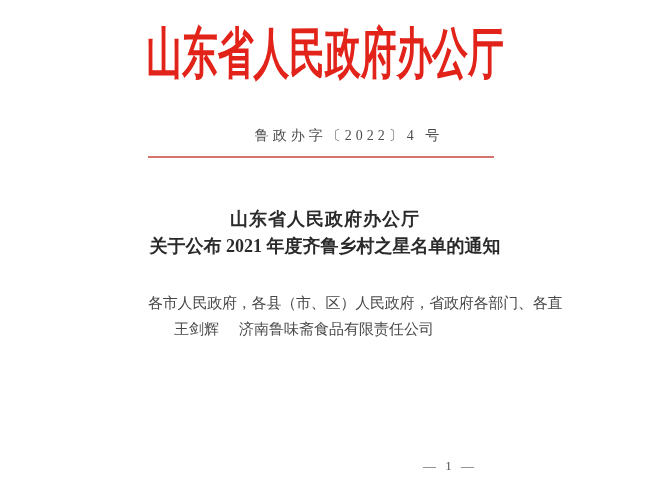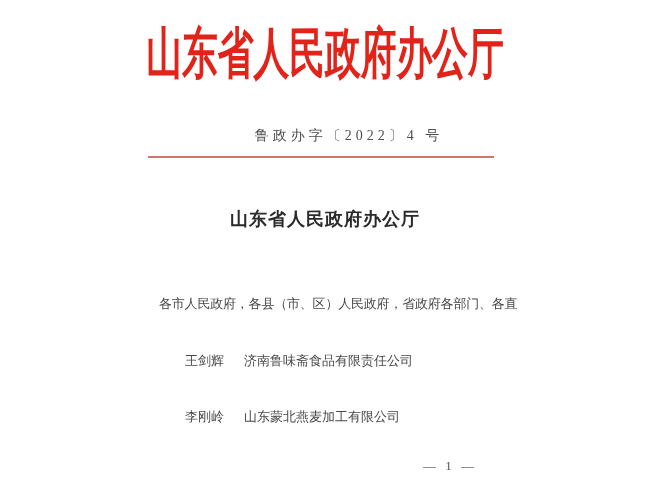--- a/index.html
+++ b/index.html
@@ -79,38 +79,37 @@
     font-size: 18px;
     line-height: 27px;
     letter-spacing: 0px;
     white-space: nowrap;
   }
 
   
   .body-block {
     position: absolute;
     top: 290px;
-    left: 159px;
+    left: 148px;
     width: 366px;
-    font-size: 13px;
+    font-size: 15px;
     color: var(--body-text, #484848);
   }
   .bline {
     line-height: 27px;
     letter-spacing: -0.2px;
     white-space: nowrap;
   }
   .indent {
     text-indent: 26px;
   }
   .list-row {
     line-height: 24px;
     padding-left: 26px;
     white-space: nowrap;
-    margin-top: 32px;
   }
   .list-row .org {
     margin-left: 20px;
   }
 
   
   .page-number {
     position: absolute;
     top: 458px;
     left: 408px;
@@ -130,28 +129,26 @@
   <div class="masthead">
     <span class="masthead-text">山东省人民政府办公厅</span>
   </div>
 
   <div class="doc-number">鲁政办字〔2022〕4 号</div>
 
   <div class="red-line"></div>
 
   <div class="title-block">
     <div class="title-line1">山东省人民政府办公厅</div>
+    <div class="title-line2">关于公布 2021 年度齐鲁乡村之星名单的通知</div>
   </div>
 
   <div class="body-block">
     <div class="bline">各市人民政府，各县（市、区）人民政府，省政府各部门、各直</div>
 
     <div class="list-row">
       <span class="name">王剑辉</span><span class="org">济南鲁味斋食品有限责任公司</span>
     </div>
-    <div class="list-row">
-      <span class="name">李刚岭</span><span class="org">山东蒙北燕麦加工有限公司</span>
-    </div>
   </div>
 
   <div class="page-number">— 1 —</div>
 
 </div>
 
 </body></html>

